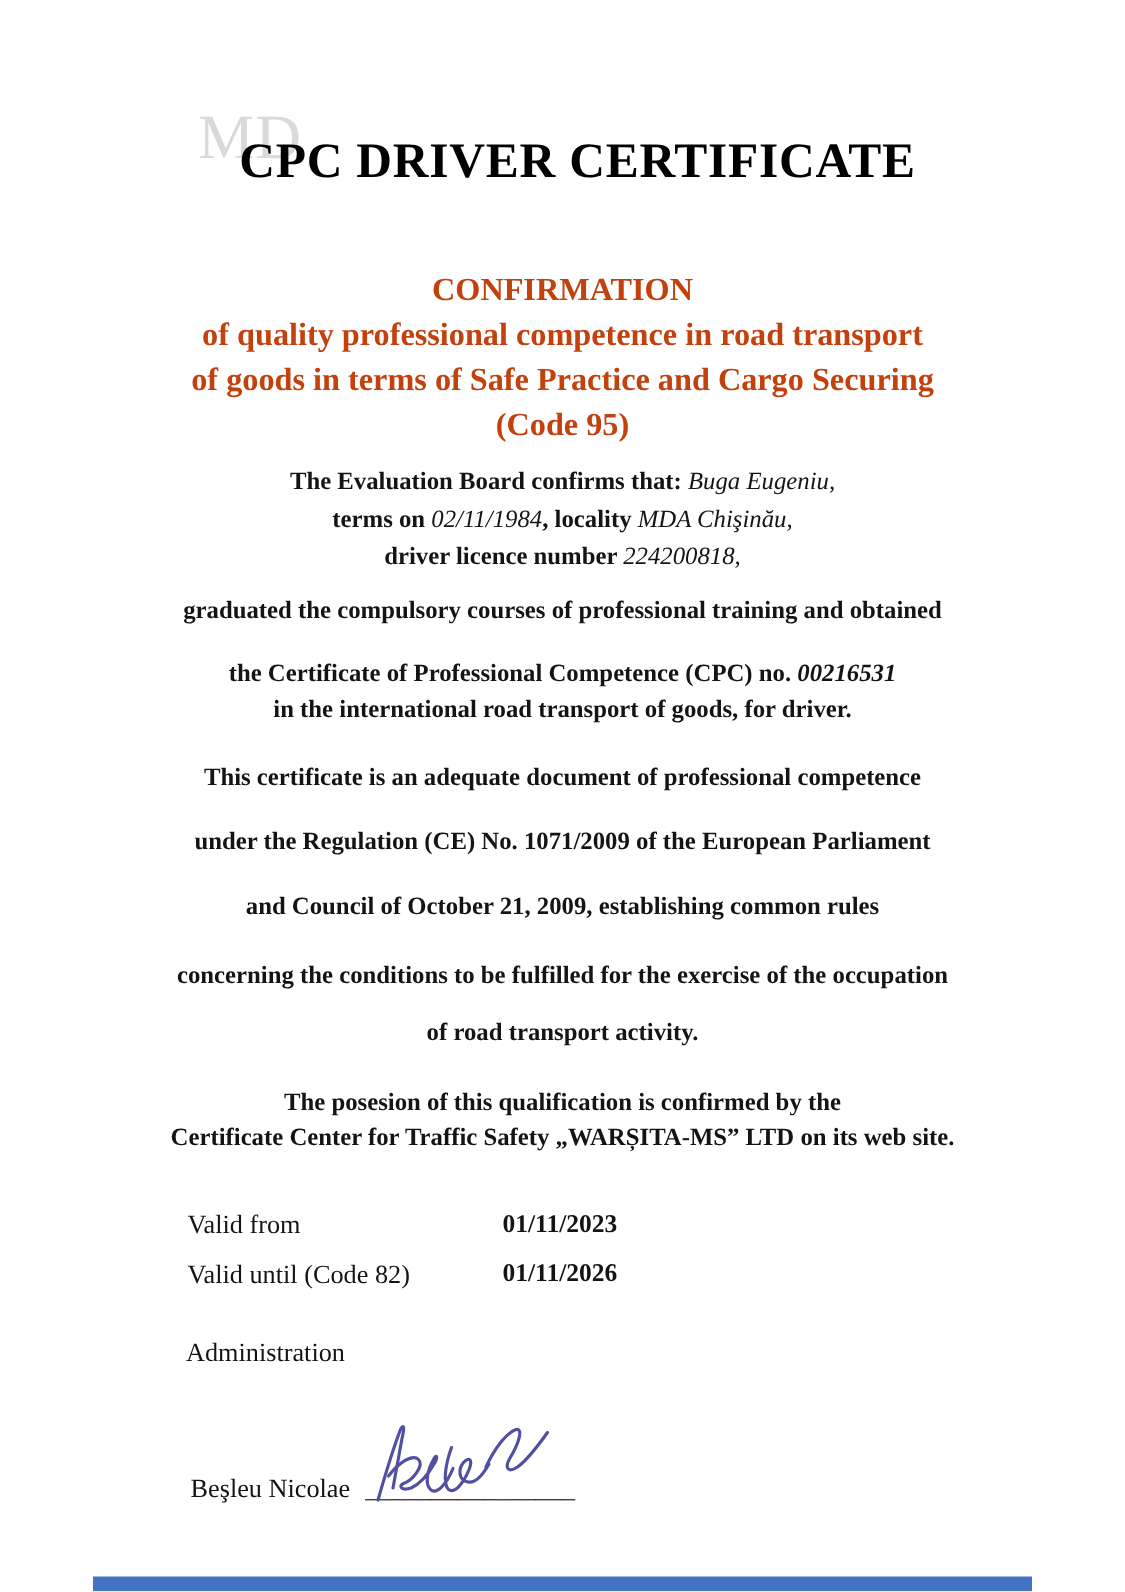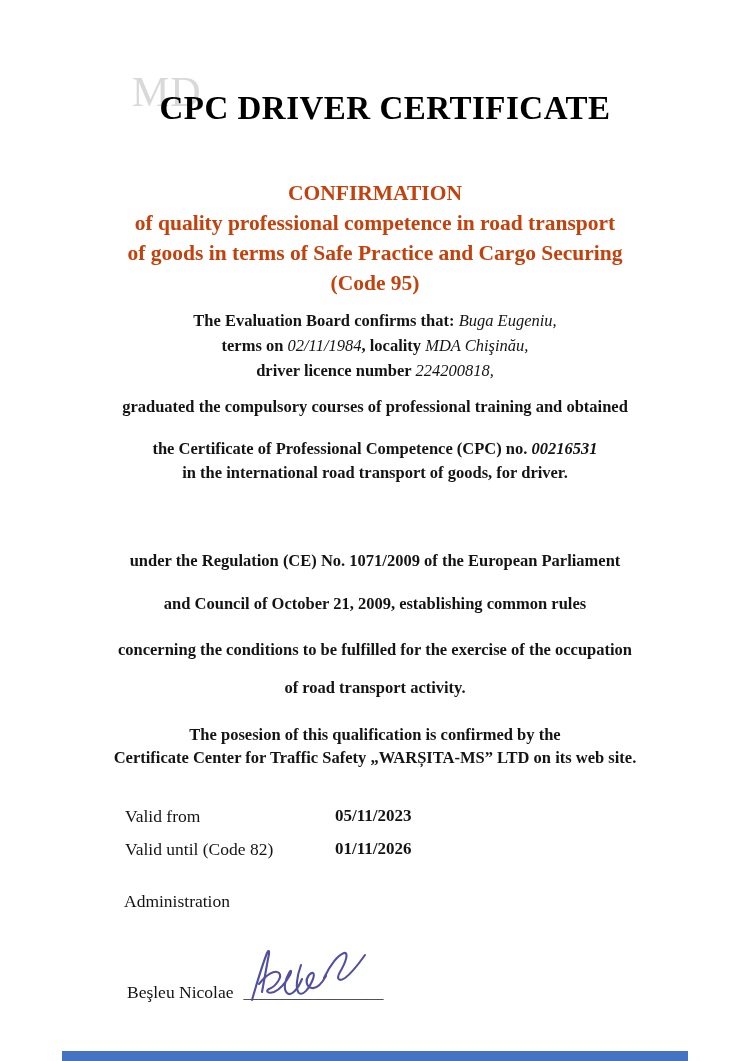--- a/index.html
+++ b/index.html
@@ -54,29 +54,30 @@
 
   <div class="abs center cline c1"><span>The Evaluation Board confirms that: </span><span class="it">Buga Eugeniu,</span></div>
   <div class="abs center cline c2"><span>terms on </span><span class="it">02/11/1984</span><span>, locality </span><span class="it">MDA Chişinău,</span></div>
   <div class="abs center cline c3"><span>driver licence number </span><span class="it">224200818,</span></div>
 
   <div class="abs center body-line g1">graduated the compulsory courses of professional training and obtained</div>
 
   <div class="abs center body-line cp1"><span>the Certificate of Professional Competence (CPC) no. </span><span class="bit">00216531</span></div>
   <div class="abs center body-line cp2">in the international road transport of goods, for driver.</div>
 
+  <div class="abs center body-line p1">This certificate is an adequate document of professional competence</div>
   <div class="abs center body-line p2">under the Regulation (CE) No. 1071/2009 of the European Parliament</div>
   <div class="abs center body-line p3">and Council of October 21, 2009, establishing common rules</div>
   <div class="abs center body-line p4">concerning the conditions to be fulfilled for the exercise of the occupation</div>
   <div class="abs center body-line p5">of road transport activity.</div>
   <div class="abs center body-line p6a">The posesion of this qualification is confirmed by the</div>
   <div class="abs center body-line p6b">Certificate Center for Traffic Safety „WARȘITA-MS” LTD on its web site.</div>
 
   <div class="abs plain v-label v1">Valid from</div>
-  <div class="abs plain v-value v1">05/11/2023</div>
+  <div class="abs plain v-value v1">01/11/2023</div>
   <div class="abs plain v-label v2">Valid until (Code 82)</div>
   <div class="abs plain v-value v2">01/11/2026</div>
 
   <div class="abs plain admin-label">Administration</div>
 
   <div class="abs plain sig-row"><span>Beşleu Nicolae</span><span class="sig-underline">________________</span></div>
 
   <svg class="sig-svg" width="125" height="58" viewBox="0 0 125 58" fill="none" xmlns="http://www.w3.org/2000/svg">
     <g stroke="#514fa0" stroke-width="2.1" stroke-linecap="round" fill="none">
       <path d="M6,54 C10,40 16,20 21,7 C23,3 24,5 22,13 L16,46"></path>

